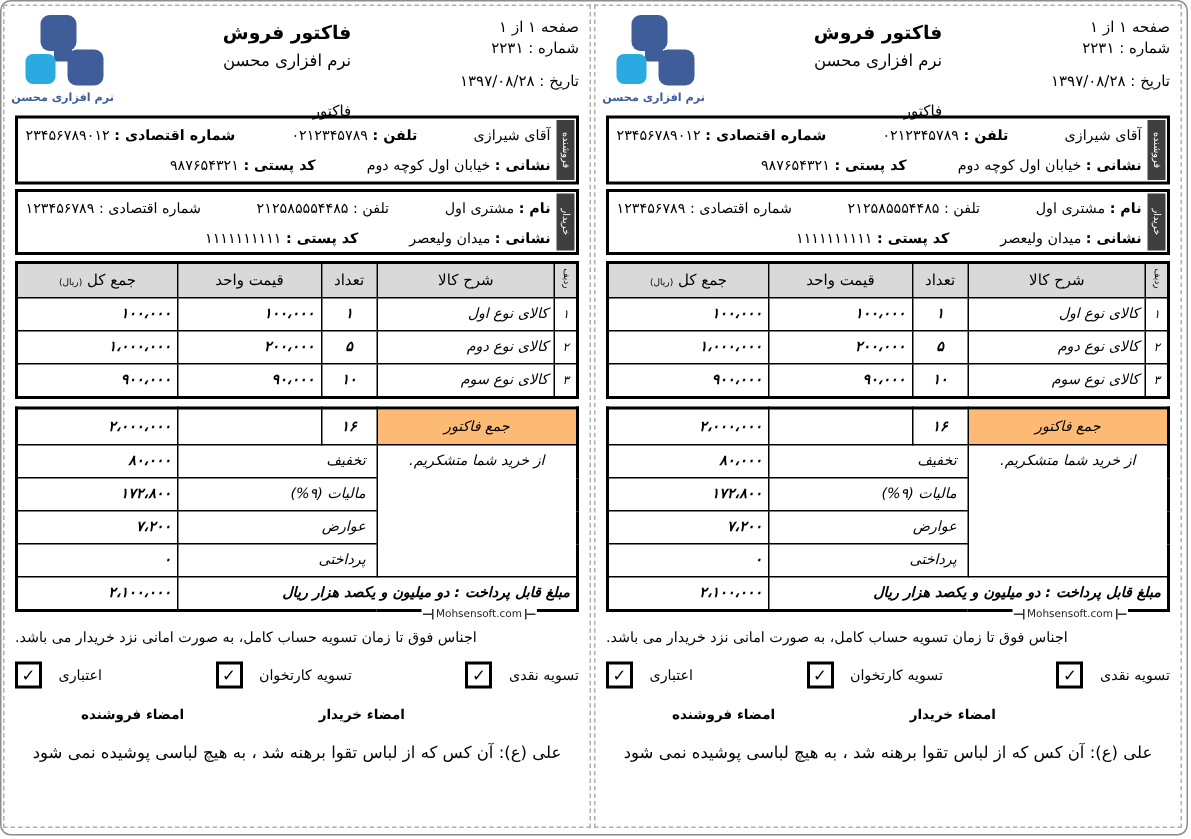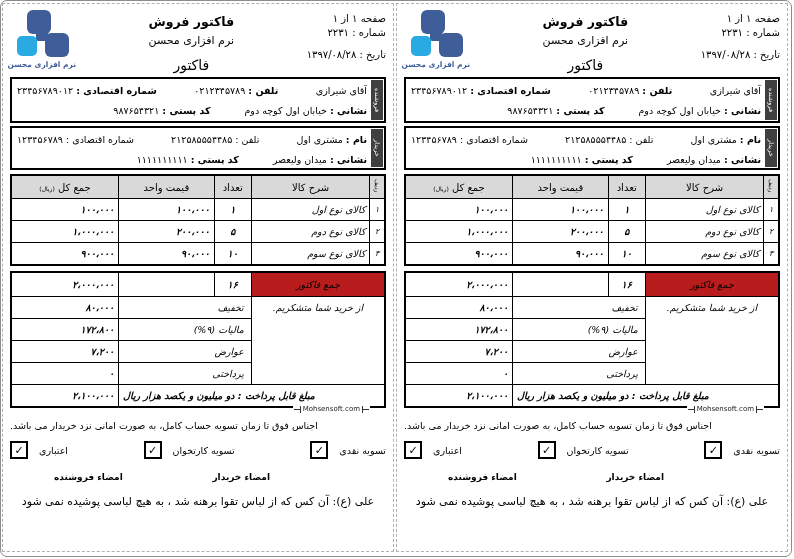--- a/index.html
+++ b/index.html
@@ -8,24 +8,24 @@
          border-radius:7px;background:#fff;display:flex;direction:ltr;box-sizing:border-box;}
   .page{position:relative;width:392px;height:549px;margin:2px 1px;border:1px dashed #b0b0b0;
         box-sizing:border-box;padding:5px 7px;direction:rtl;}
   .inv{position:relative;width:100%;height:100%;}
 
   
   .inv-header{display:flex;justify-content:space-between;height:66px;}
   .meta{font-size:10px;text-align:right;padding-top:4px;white-space:nowrap;}
   .meta div{margin-bottom:3px;}
   .meta .date-line{margin-top:11px;}
-  .titles{text-align:center;padding-top:5px;}
+  .titles{padding-top:5px;}
   .titles .t1{font-weight:bold;font-size:12.5px;}
   .titles .t2{font-size:11px;margin-top:5px;}
-  .titles .t3{font-size:14px;margin-top:10px;}
+  .titles .t3{font-size:10px;margin-top:22px;}
   .logo{width:66px;text-align:center;}
   .logo-art{position:relative;width:58px;height:50px;margin:0 auto;}
   .sq{position:absolute;}
   .sq-bridge{left:22px;top:20px;width:12px;height:12px;background:#3f5e99;border-radius:2px;}
   .sq-d1{left:13px;top:1px;width:24px;height:24px;background:#3f5e99;border-radius:6px;}
   .sq-d2{left:31px;top:24px;width:24px;height:24px;background:#3f5e99;border-radius:6px;}
   .sq-l1{left:3px;top:27px;width:20px;height:20px;background:#29abe2;border-radius:5px;}
   .logo-text{font-size:7.5px;font-weight:bold;color:#3f5e99;margin-top:1px;white-space:nowrap;}
 
   
@@ -49,27 +49,27 @@
   th{background:#d9d9d9;font-weight:normal;font-size:10px;height:22px;text-align:center;}
   td{height:21px;font-style:italic;}
   col.c-row{width:15px;} col.c-desc{width:118px;} col.c-qty{width:37px;}
   col.c-unit{width:95px;} col.c-total{width:107px;}
   .v-head{writing-mode:vertical-rl;font-size:6px;line-height:1;display:inline-block;}
   .unit-small{font-size:6px;}
   td.desc{text-align:right;}
   td.num{text-align:right;font-weight:bold;}
   td.ctr{text-align:center;}
   td.ctr-b{text-align:center;font-weight:bold;}
-  td.gray{background:#b91c1c;text-align:center;height:23px;}
+  td.gray{background:#fdba74;text-align:center;height:23px;}
   td.thanks{vertical-align:top;text-align:center;padding:5px 7px;height:auto;}
   td.sum-label{padding-right:7px;height:20px;}
-  td.payable-label{text-align:left;font-weight:bold;height:21px;}
+  td.payable-label{text-align:right;font-weight:bold;height:21px;}
 
   
-  .watermark{position:absolute;bottom:-5px;right:16px;background:#fff;display:flex;align-items:center;
+  .watermark{position:absolute;bottom:-5px;right:28px;background:#fff;display:flex;align-items:center;
              font-size:7px;color:#222;padding:0 1px;line-height:1;}
   .wm-cap{width:1px;height:7px;background:#333;}
   .wm-line{width:6px;height:1px;background:#333;}
   .wm-text{padding:0 2px;}
 
   
   .note{text-align:left;margin-top:12px;font-size:9.5px;}
   .checks{display:flex;justify-content:space-between;align-items:center;margin-top:10px;font-size:9.5px;}
   .check-item{display:flex;align-items:center;gap:11px;}
   .checkbox{width:14px;height:14px;border:2px solid #000;background:#fff;display:flex;

